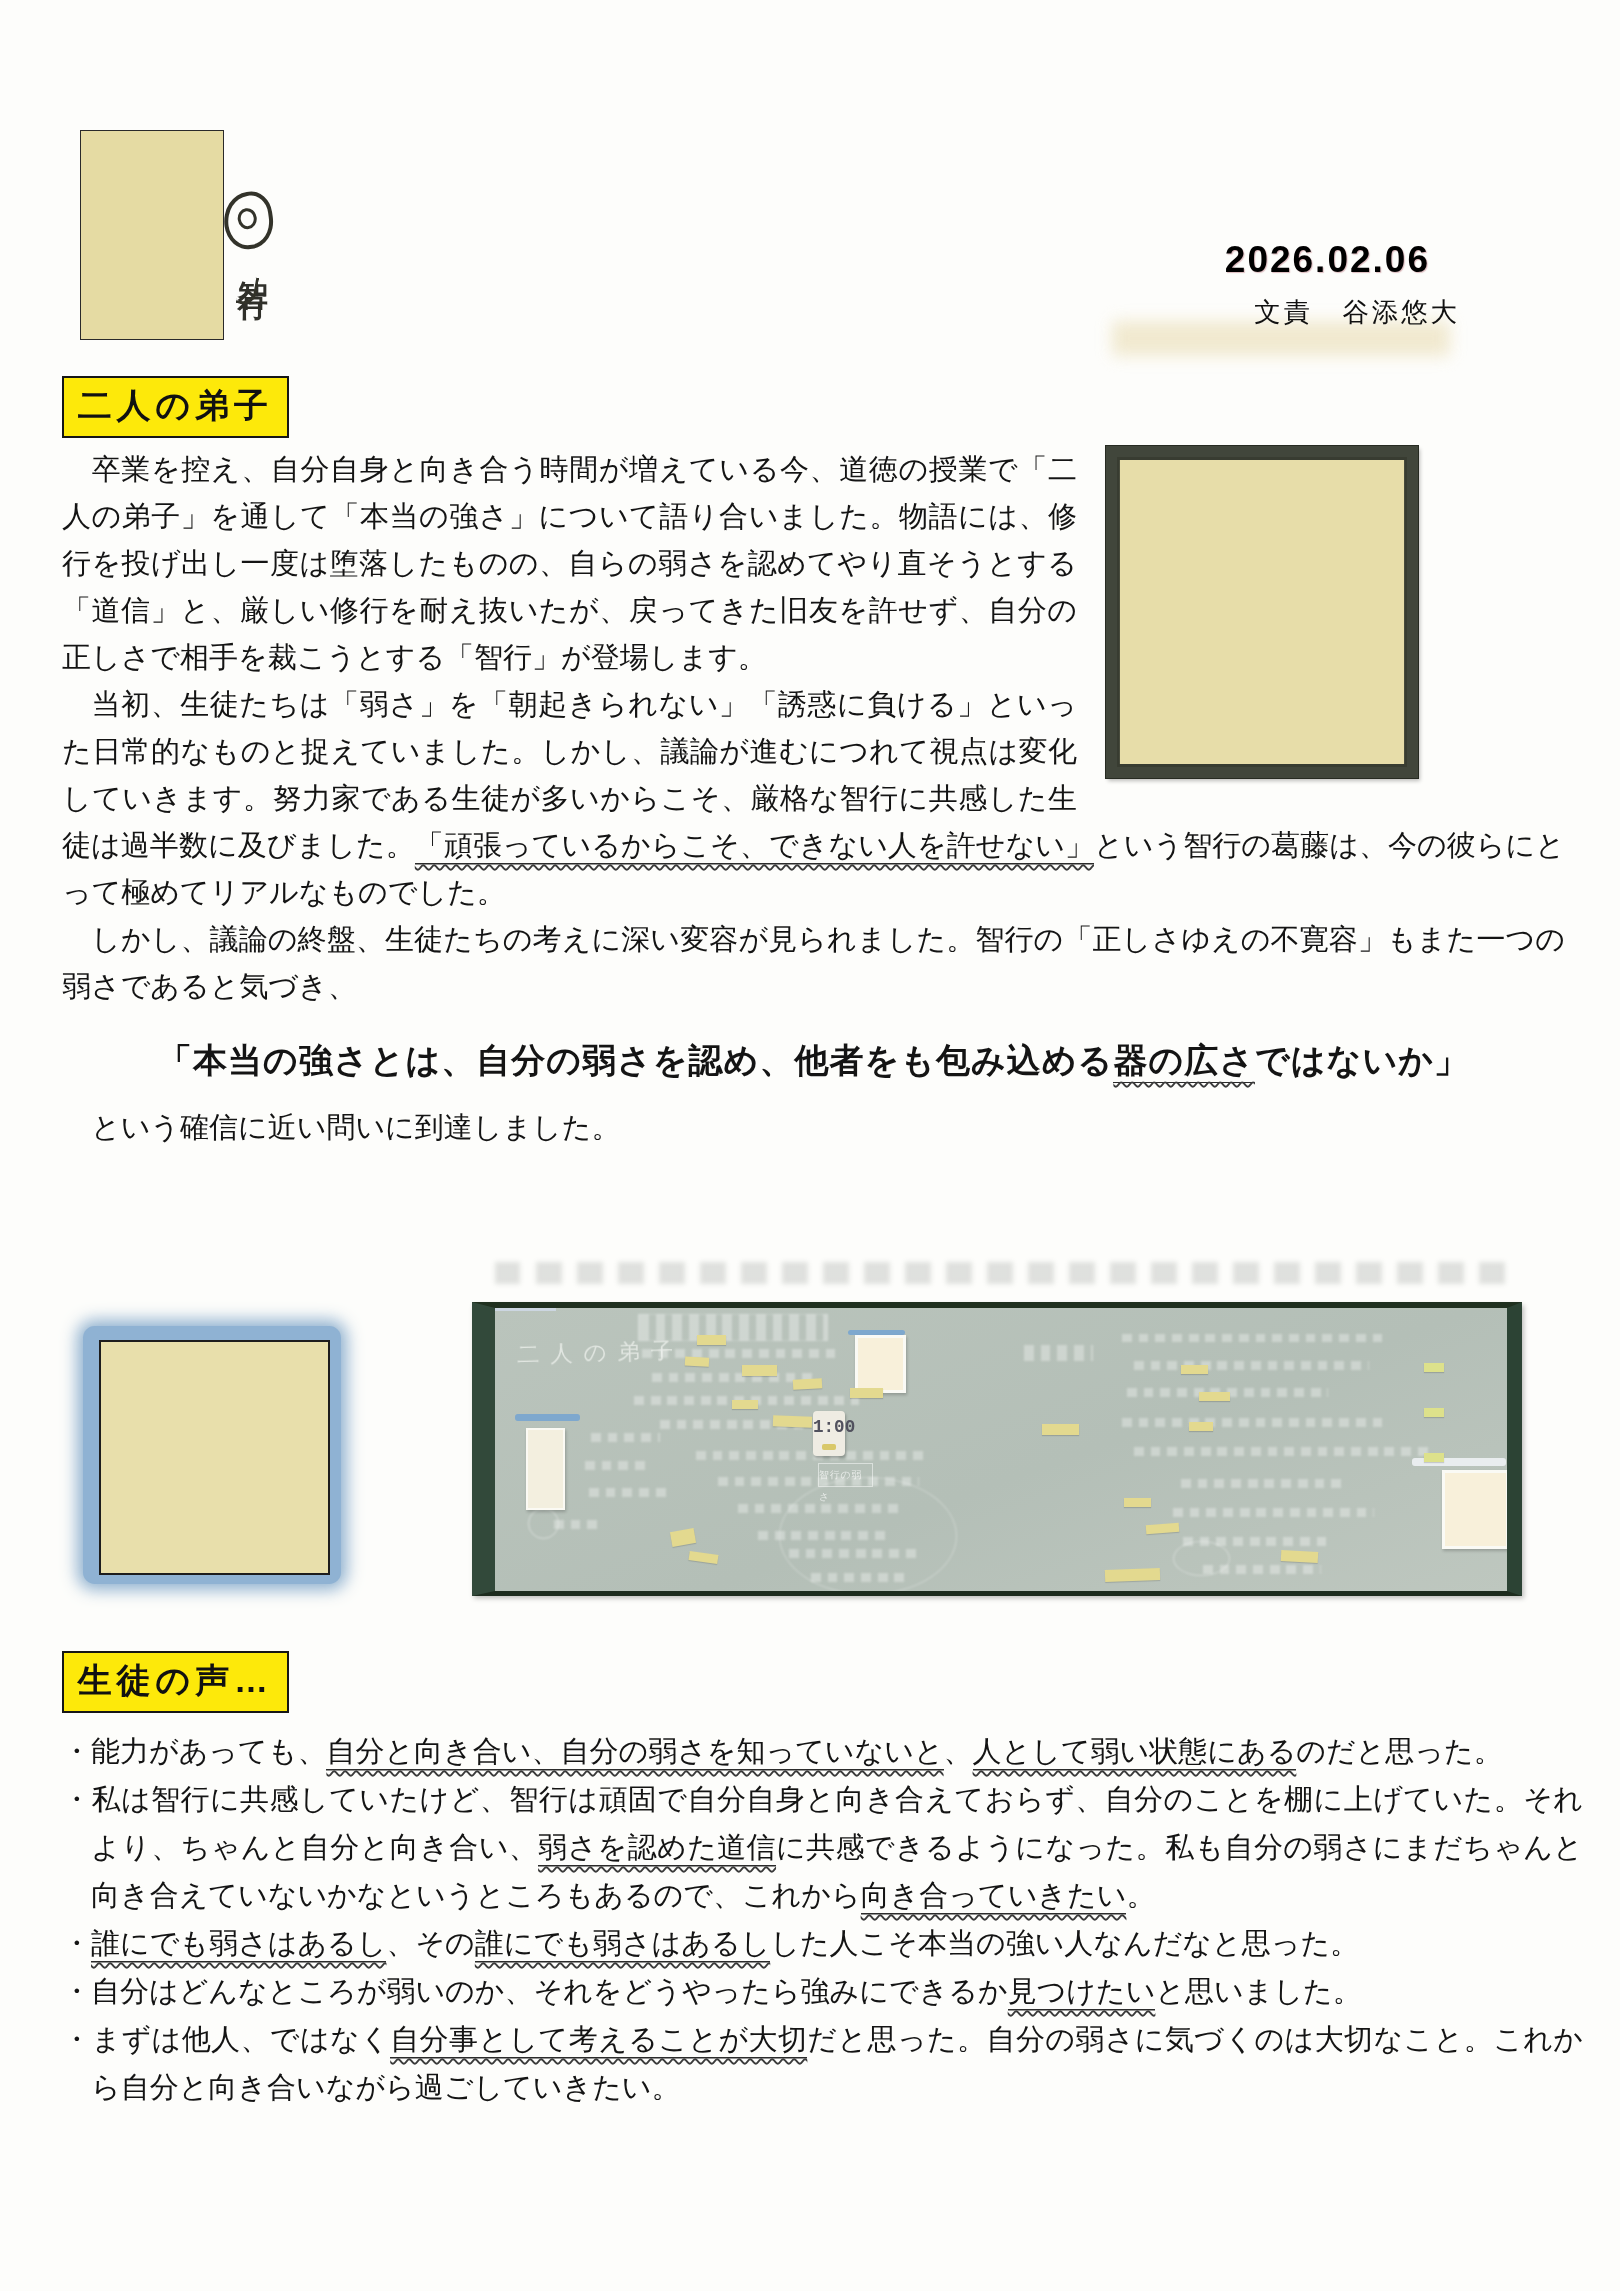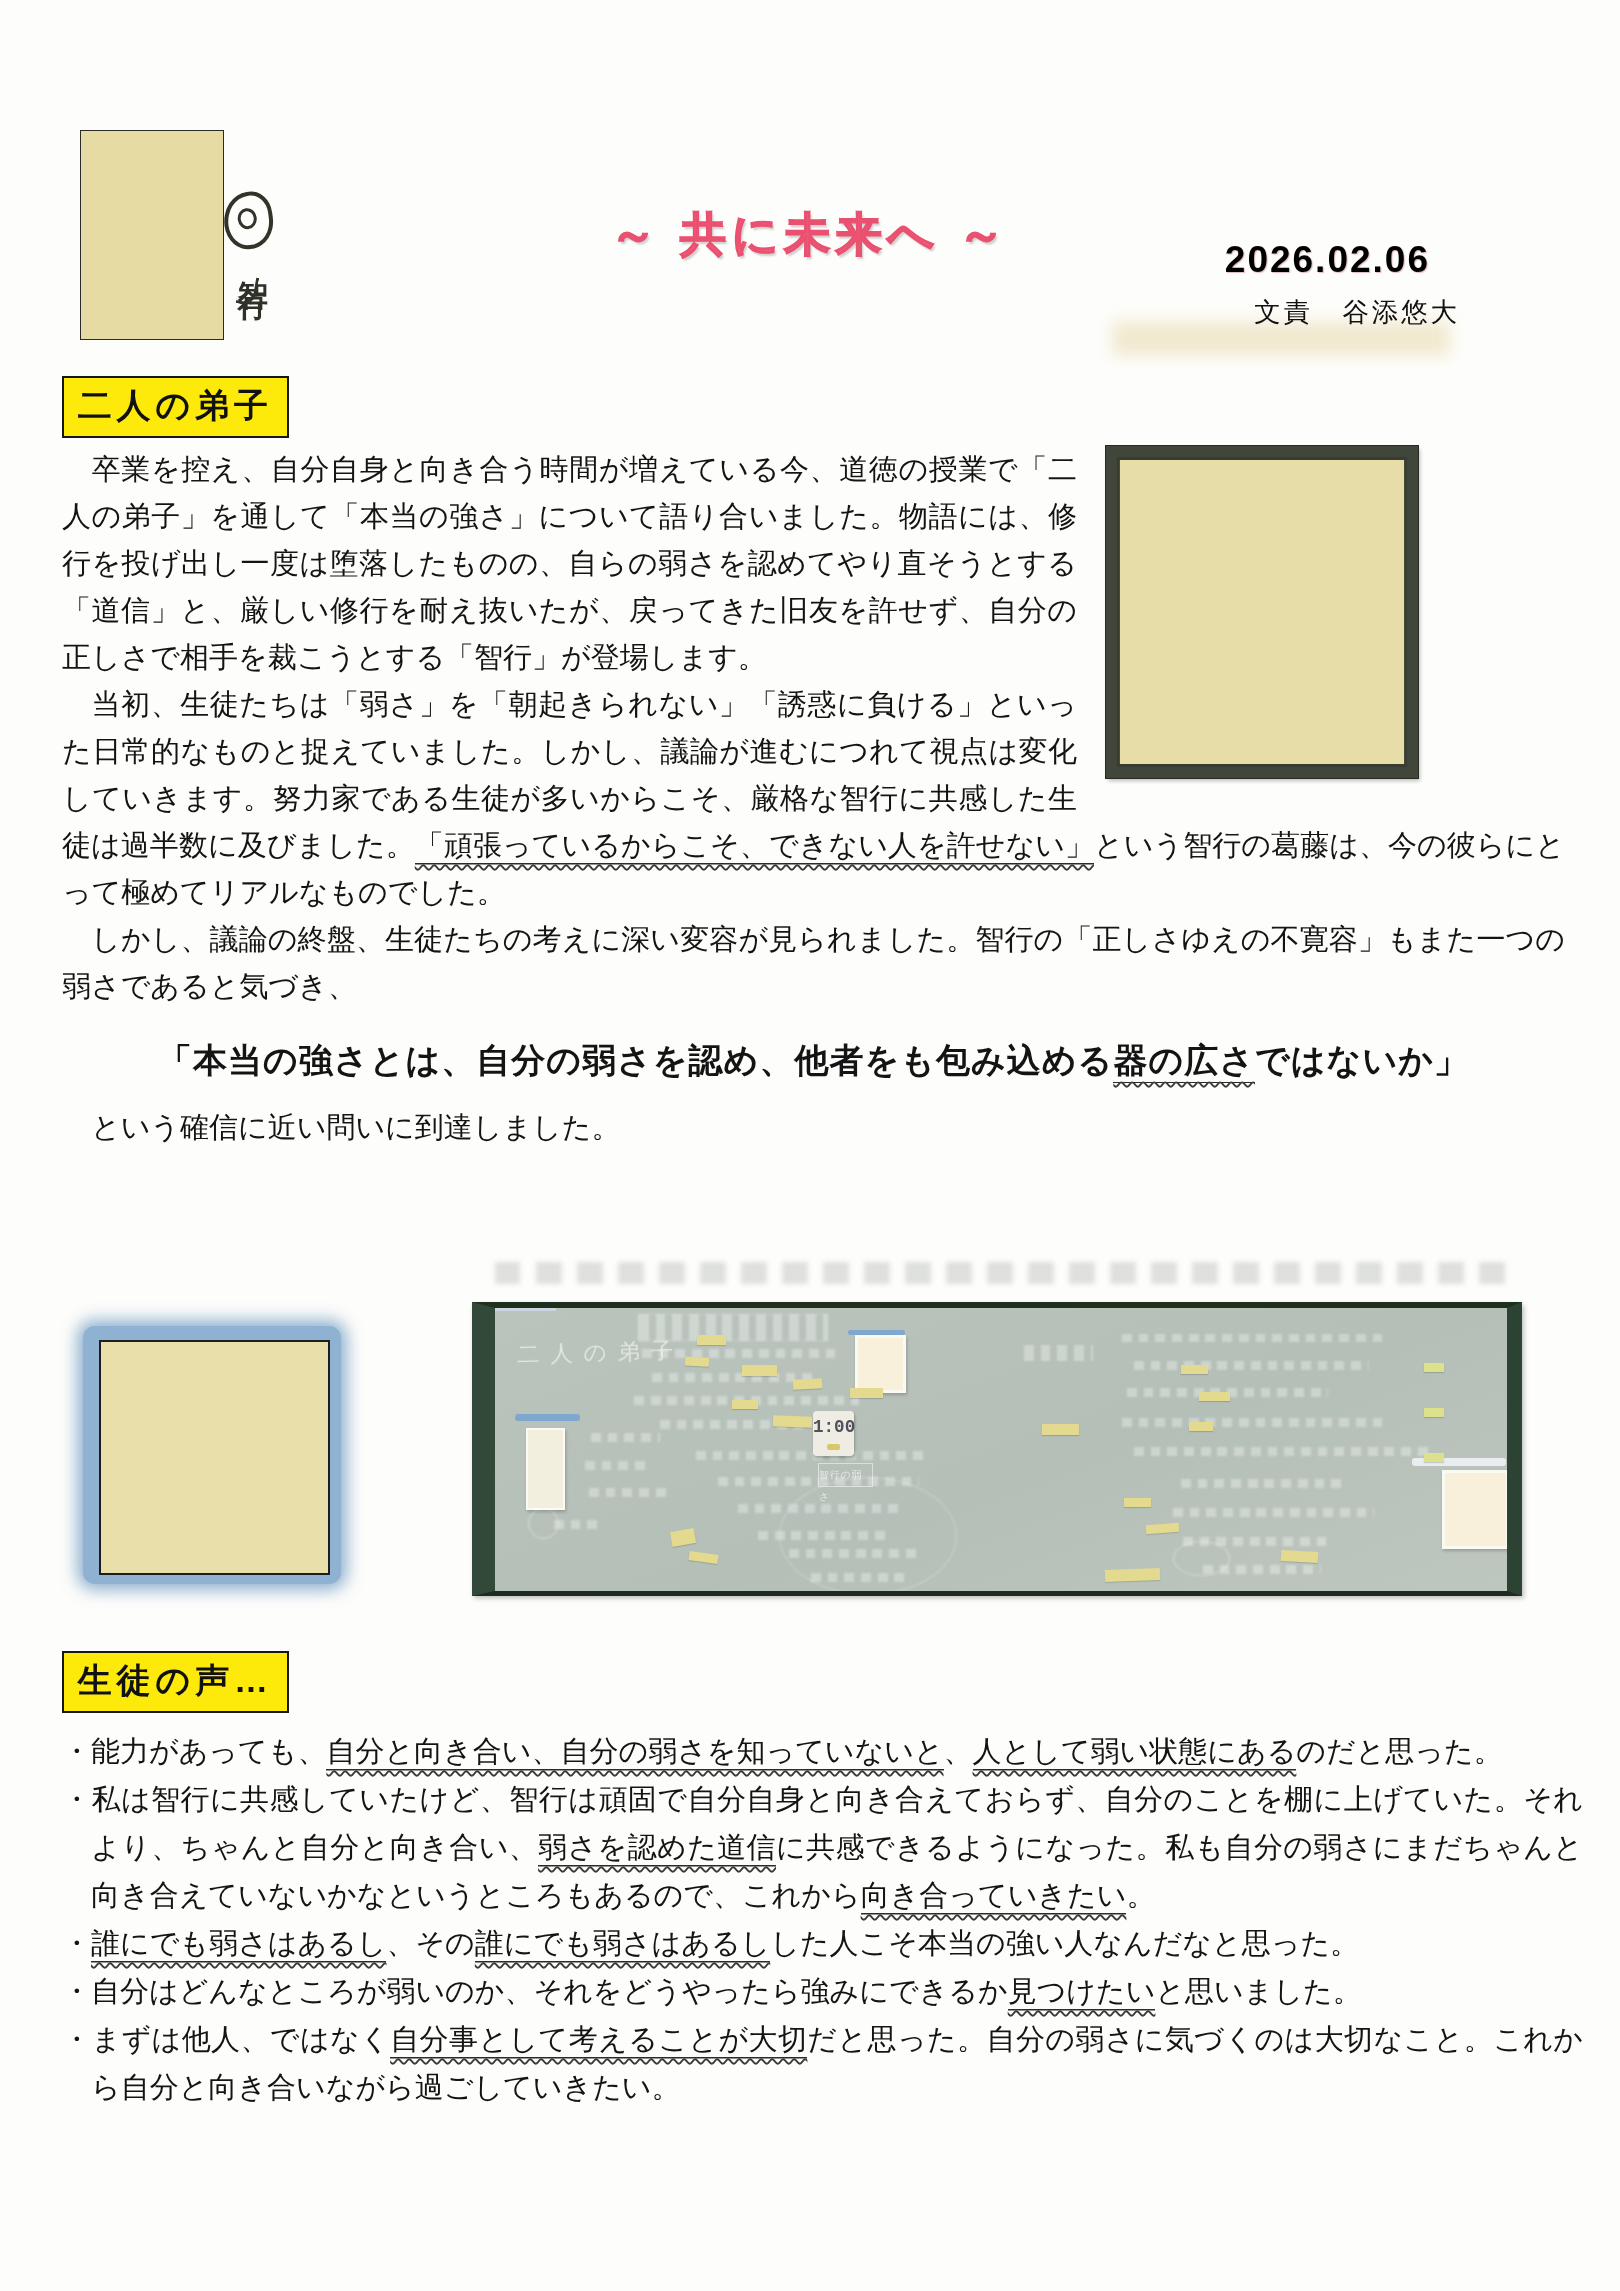--- a/index.html
+++ b/index.html
@@ -76,21 +76,21 @@
       border:1.5px solid rgba(255,255,255,.5);filter:blur(0.8px);}
   .bigoval{position:absolute;left:284px;top:169px;width:176px;height:116px;border-radius:50%;
       border:1.5px solid rgba(255,255,255,.35);filter:blur(1px);}
   .smoval{position:absolute;left:678px;top:233px;width:55px;height:33px;border-radius:50%;
       border:1.5px solid rgba(255,255,255,.4);filter:blur(0.8px);}
   .white-paper{position:absolute;left:31px;top:120px;width:35px;height:78px;background:#f3efdf;
       border:2.9px solid #fbfaf4;box-shadow:1px 2px 2.9px rgba(0,0,0,.2);}
   .magnet{position:absolute;background:#7ea8ce;border-radius:2.9px;}
   .cream{position:absolute;background:#f8f0da;border:3.9px solid #fafaf5;box-shadow:1px 2px 2.9px rgba(0,0,0,.2);}
   .shelf{position:absolute;left:917px;top:150px;width:94px;height:7.8px;background:#e9edef;border-radius:2.9px;}
-  .timer{position:absolute;left:318px;top:103px;width:41px;height:45px;background:#efece3;
+  .timer{position:absolute;left:318px;top:103px;width:32px;height:45px;background:#efece3;
       border-radius:3.9px;box-shadow:1px 2px 2.9px rgba(0,0,0,.25);text-align:center;}
   .timer .digits{font-family:"Liberation Mono","DejaVu Sans Mono",monospace;font-size:17.6px;
       font-weight:bold;color:#51515e;line-height:33px;}
   .timer .btn{width:13.7px;height:5.9px;background:#d9c86a;margin:0 auto;border-radius:2px;}
   .weak-box{position:absolute;left:323px;top:155px;width:53px;height:21.6px;
       border:1px solid rgba(255,255,255,.5);filter:blur(0.4px);}
   .weak-box span{font-size:9.8px;color:rgba(255,255,255,.7);letter-spacing:1px;line-height:21.6px;}
   .sn{position:absolute;background:#e3d98f;box-shadow:0 1px 1px rgba(0,0,0,.15);}
   .board-topleft{position:absolute;left:0;top:-5.9px;width:61px;height:8.8px;background:#ccd6e1;}
 
@@ -103,21 +103,20 @@
 
 <div id="doc">
 
   <div class="stamp-img"></div>
   <div class="stamp-callig">
     <div class="stamp-swirl"></div>
     <div class="stamp-text">智行</div>
     <div class="stamp-flourish"></div>
   </div>
 
-  <div class="subtitle">～ 共に未来へ ～</div>
   <div class="ghost-date"></div>
   <div class="date">2026.02.06</div>
   <div class="byline">文責　谷添悠大</div>
 
   <div class="hbox" id="h-deshi">二人の弟子</div>
 
   <div class="article">
     <div class="photo-frame"></div>
     <p>　卒業を控え、自分自身と向き合う時間が増えている今、道徳の授業で「二人の弟子」を通して「本当の強さ」について語り合いました。物語には、修行を投げ出し一度は堕落したものの、自らの弱さを認めてやり直そうとする「道信」と、厳しい修行を耐え抜いたが、戻ってきた旧友を許せず、自分の正しさで相手を裁こうとする「智行」が登場します。</p>
     <p><span>　当初、生徒たちは「弱さ」を「朝起きられない」「誘惑に負ける」といった日常的なものと捉えていました。しかし、議論が進むにつれて視点は変化していきます。努力家である生徒が多いからこそ、厳格な智行に共感した生徒は過半数に及びました。</span><span class="usw">「頑張っているからこそ、できない人を許せない」</span><span>という智行の葛藤は、今の彼らにとって極めてリアルなものでした。</span></p>

